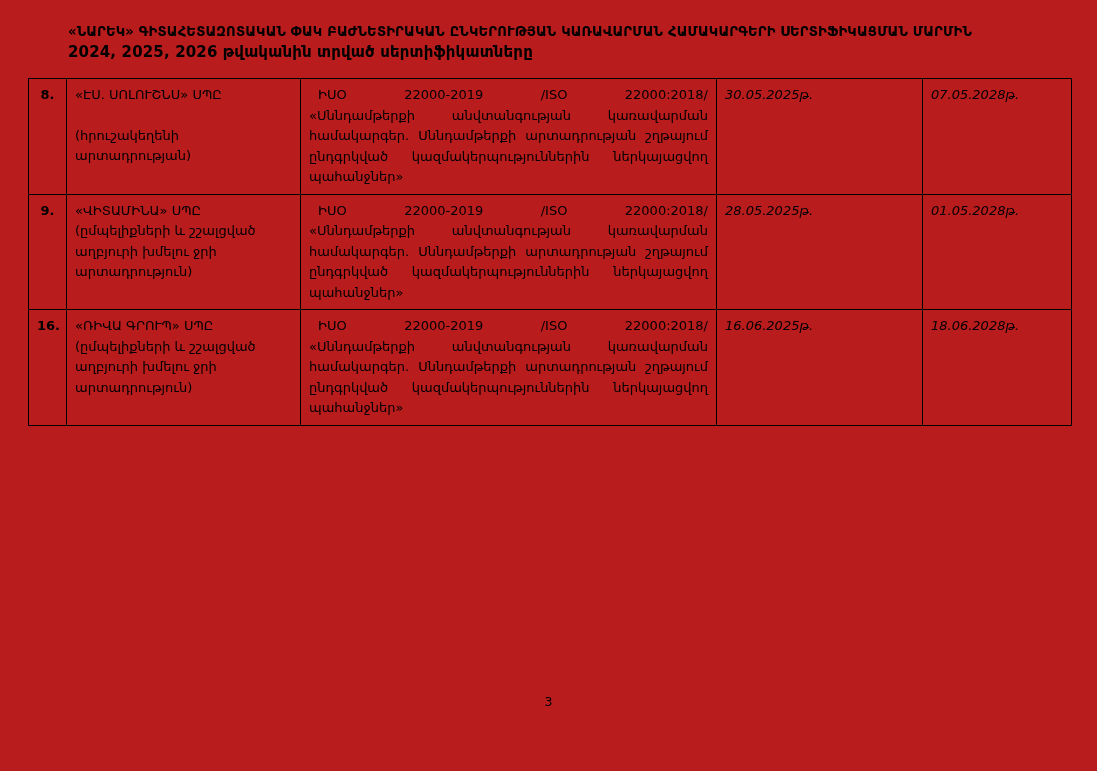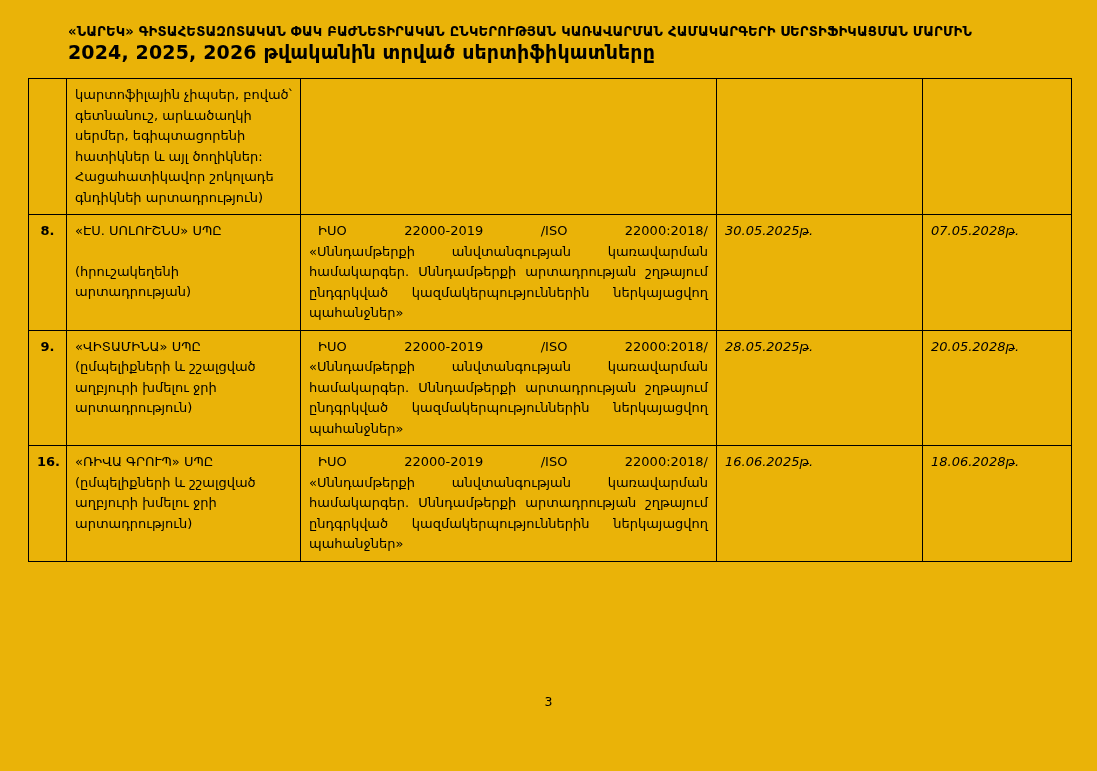--- a/index.html
+++ b/index.html
@@ -10,40 +10,40 @@
   }
   body {
     font-family: "DejaVu Sans", "Liberation Sans", sans-serif;
     color: #000000;
     -webkit-font-smoothing: antialiased;
   }
   .page {
     position: relative;
     width: 1097px;
     height: 771px;
-    background: #eab308;
+    background: #b91c1c;
     box-sizing: border-box;
     overflow: hidden;
   }
   .doc-header {
     position: absolute;
     left: 68px;
     top: 22px;
     width: 965px;
   }
   .doc-header .title-line {
     font-weight: bold;
     font-size: 13.2px;
     line-height: 20px;
     letter-spacing: 0.15px;
     white-space: nowrap;
   }
   .doc-header .title-line-2 {
     font-weight: bold;
-    font-size: 19px;
+    font-size: 15px;
     line-height: 20px;
     letter-spacing: 0.15px;
   }
   table.cert-table {
     position: absolute;
     left: 28px;
     top: 78px;
     width: 1043px;
     border-collapse: collapse;
     table-layout: fixed;
@@ -130,29 +130,20 @@
 
   <table class="cert-table">
     <colgroup>
       <col class="c-num">
         <col class="c-org">
         <col class="c-std">
         <col class="c-from">
         <col class="c-to">
     </colgroup>
     <tbody>
-      <tr>
-        <td class="num"></td>
-        <td class="org tall-first">
-          <span class="org-activity">կարտոֆիլային չիպսեր, բոված՝ գետնանուշ, արևածաղկի սերմեր, եգիպտացորենի հատիկներ և այլ ծողիկներ: Հացահատիկավոր շոկոլադե գնդիկնեի արտադրություն)</span>
-        </td>
-        <td class="std"></td>
-        <td class="date"></td>
-        <td class="date"></td>
-      </tr>
 
       <tr>
         <td class="num">8.</td>
         <td class="org">
           <span class="org-name">«ԷՍ. ՍՈԼՈՒՇՆՍ» ՍՊԸ</span>
           <span class="gap"></span>
           <span class="org-activity">(հրուշակեղենի արտադրության)</span>
         </td>
         <td class="std">
           <span class="std-code">ԻՍՕ 22000-2019 /ISO 22000:2018/</span>
@@ -166,21 +157,21 @@
         <td class="num">9.</td>
         <td class="org">
           <span class="org-name">«ՎԻՏԱՄԻՆԱ» ՍՊԸ</span>
           <span class="org-activity">(ըմպելիքների և շշալցված աղբյուրի խմելու ջրի արտադրություն)</span>
         </td>
         <td class="std">
           <span class="std-code">ԻՍՕ 22000-2019 /ISO 22000:2018/</span>
           <span class="std-title">«Սննդամթերքի անվտանգության կառավարման համակարգեր. Սննդամթերքի արտադրության շղթայում ընդգրկված կազմակերպություններին ներկայացվող պահանջներ»</span>
         </td>
         <td class="date">28.05.2025թ.</td>
-        <td class="date">20.05.2028թ.</td>
+        <td class="date">01.05.2028թ.</td>
       </tr>
 
       <tr>
         <td class="num">16.</td>
         <td class="org">
           <span class="org-name">«ՌԻՎԱ ԳՐՈՒՊ» ՍՊԸ</span>
           <span class="org-activity">(ըմպելիքների և շշալցված աղբյուրի խմելու ջրի արտադրություն)</span>
         </td>
         <td class="std">
           <span class="std-code">ԻՍՕ 22000-2019 /ISO 22000:2018/</span>

